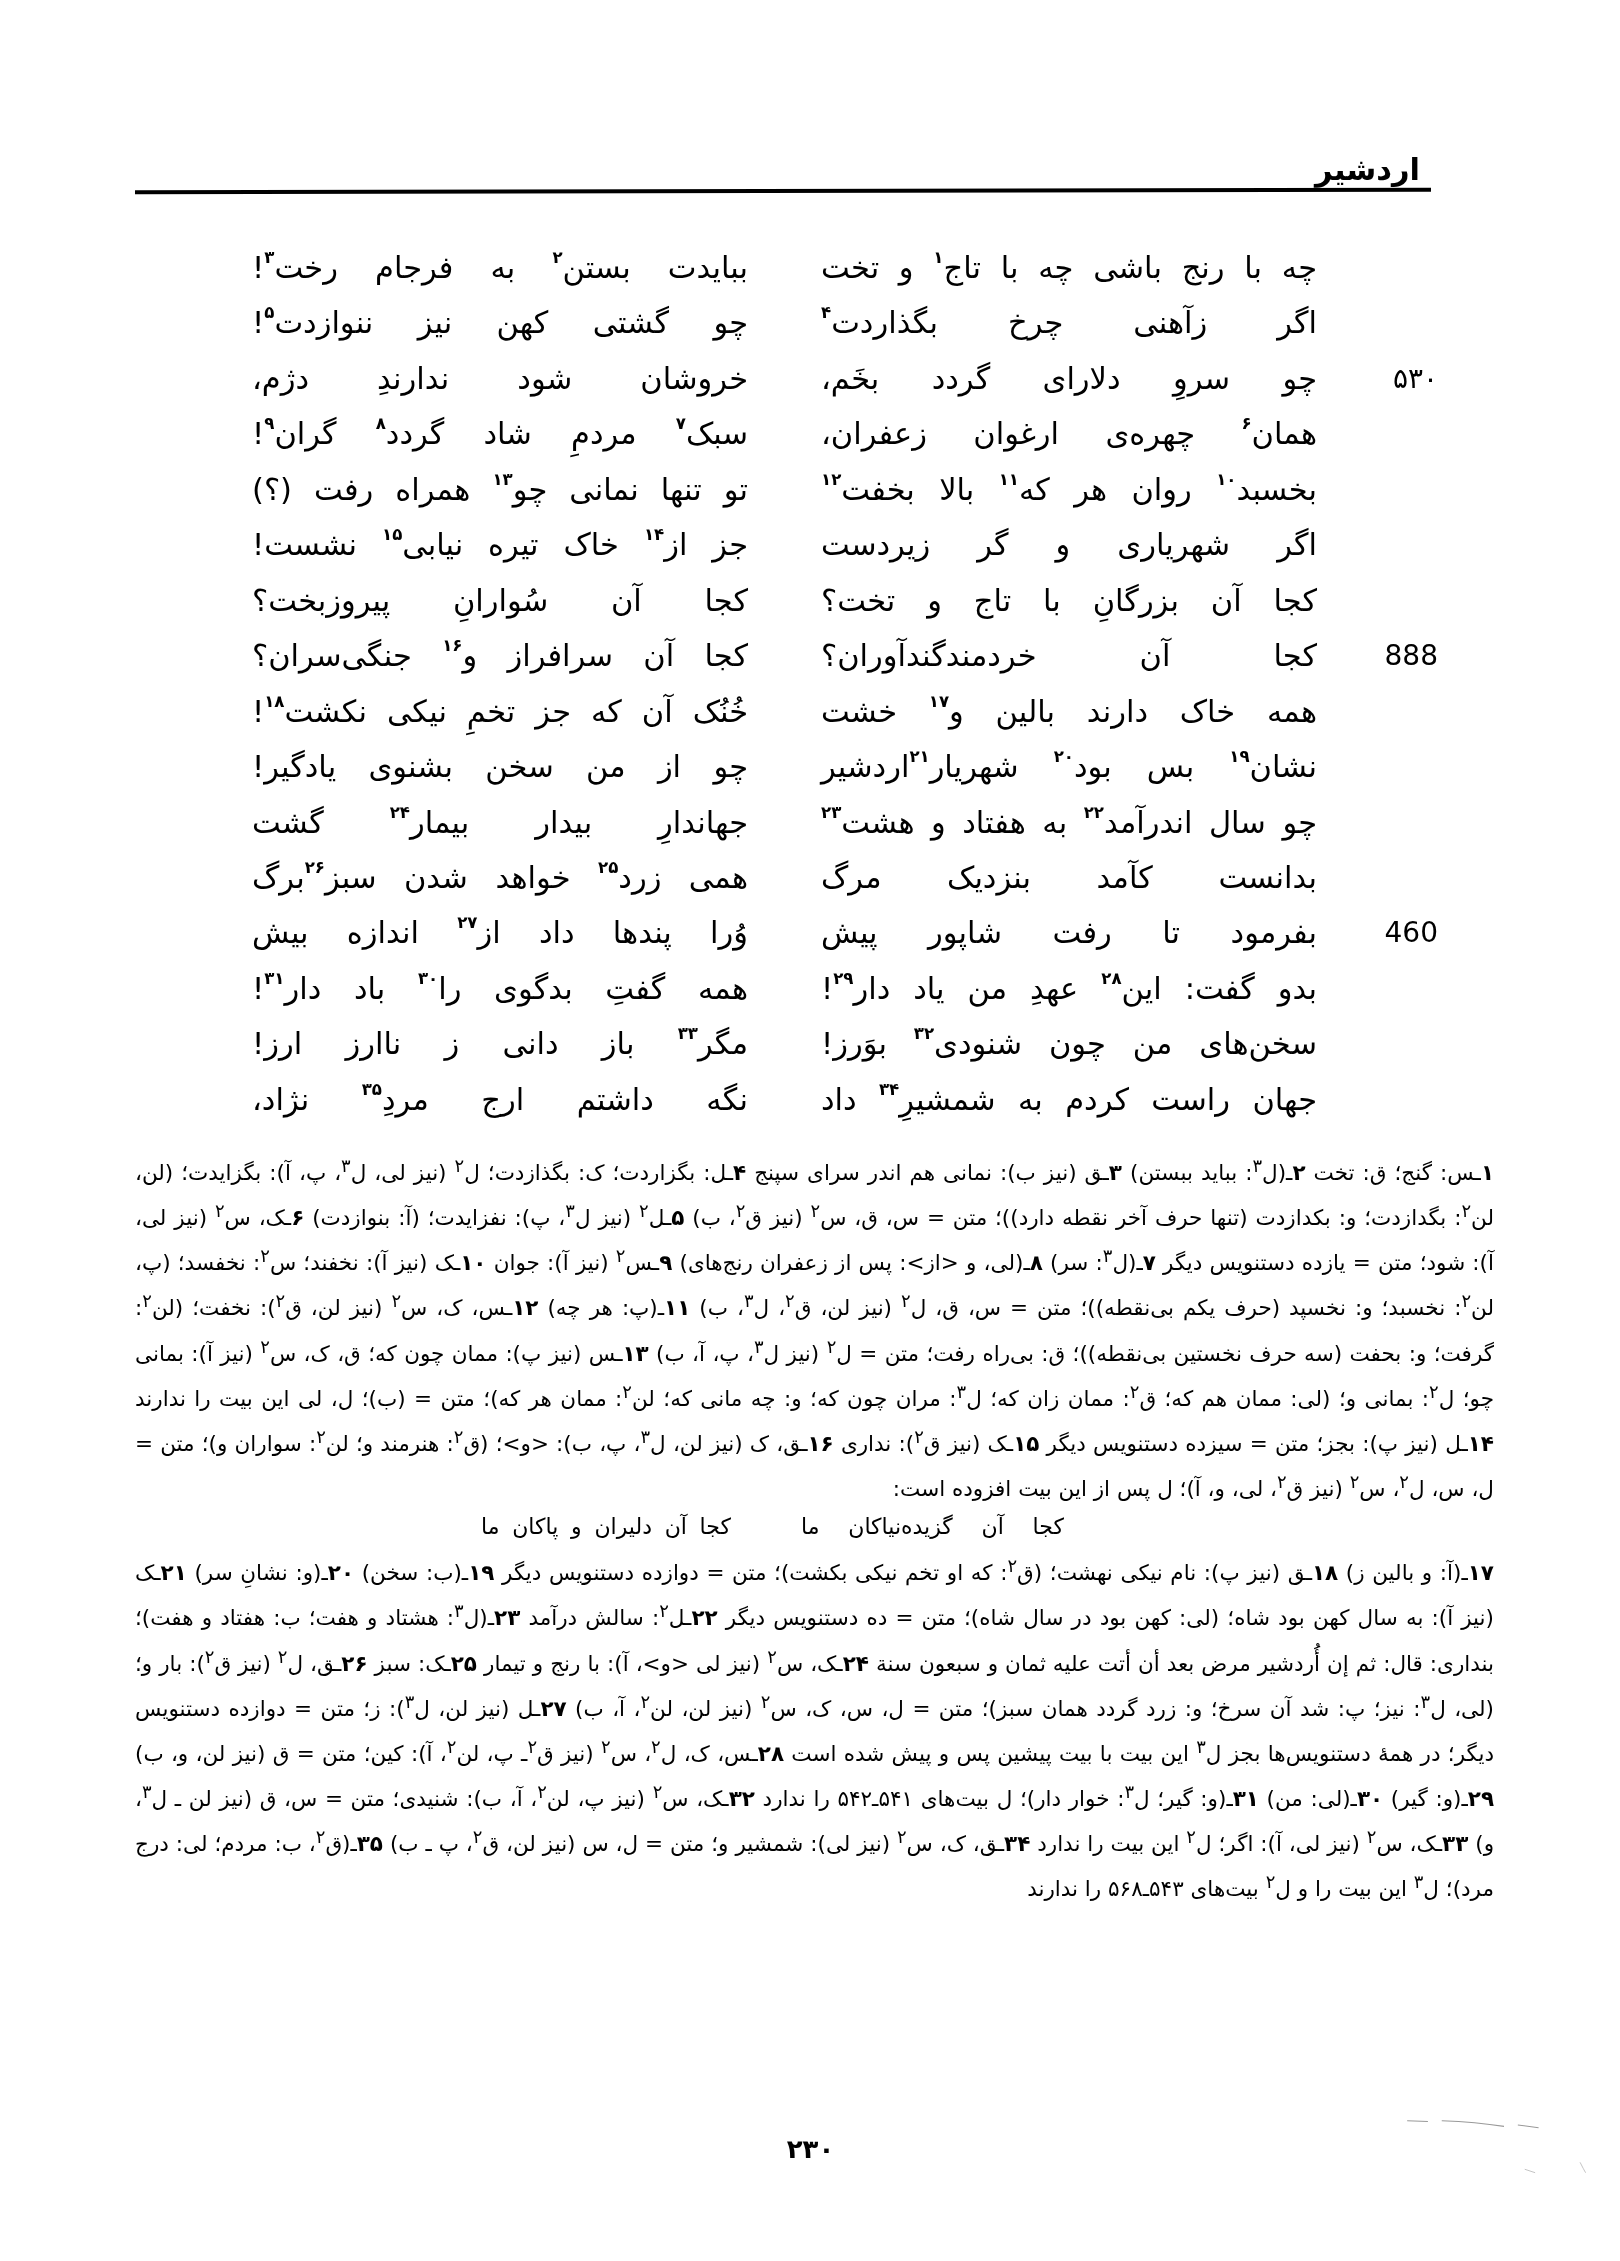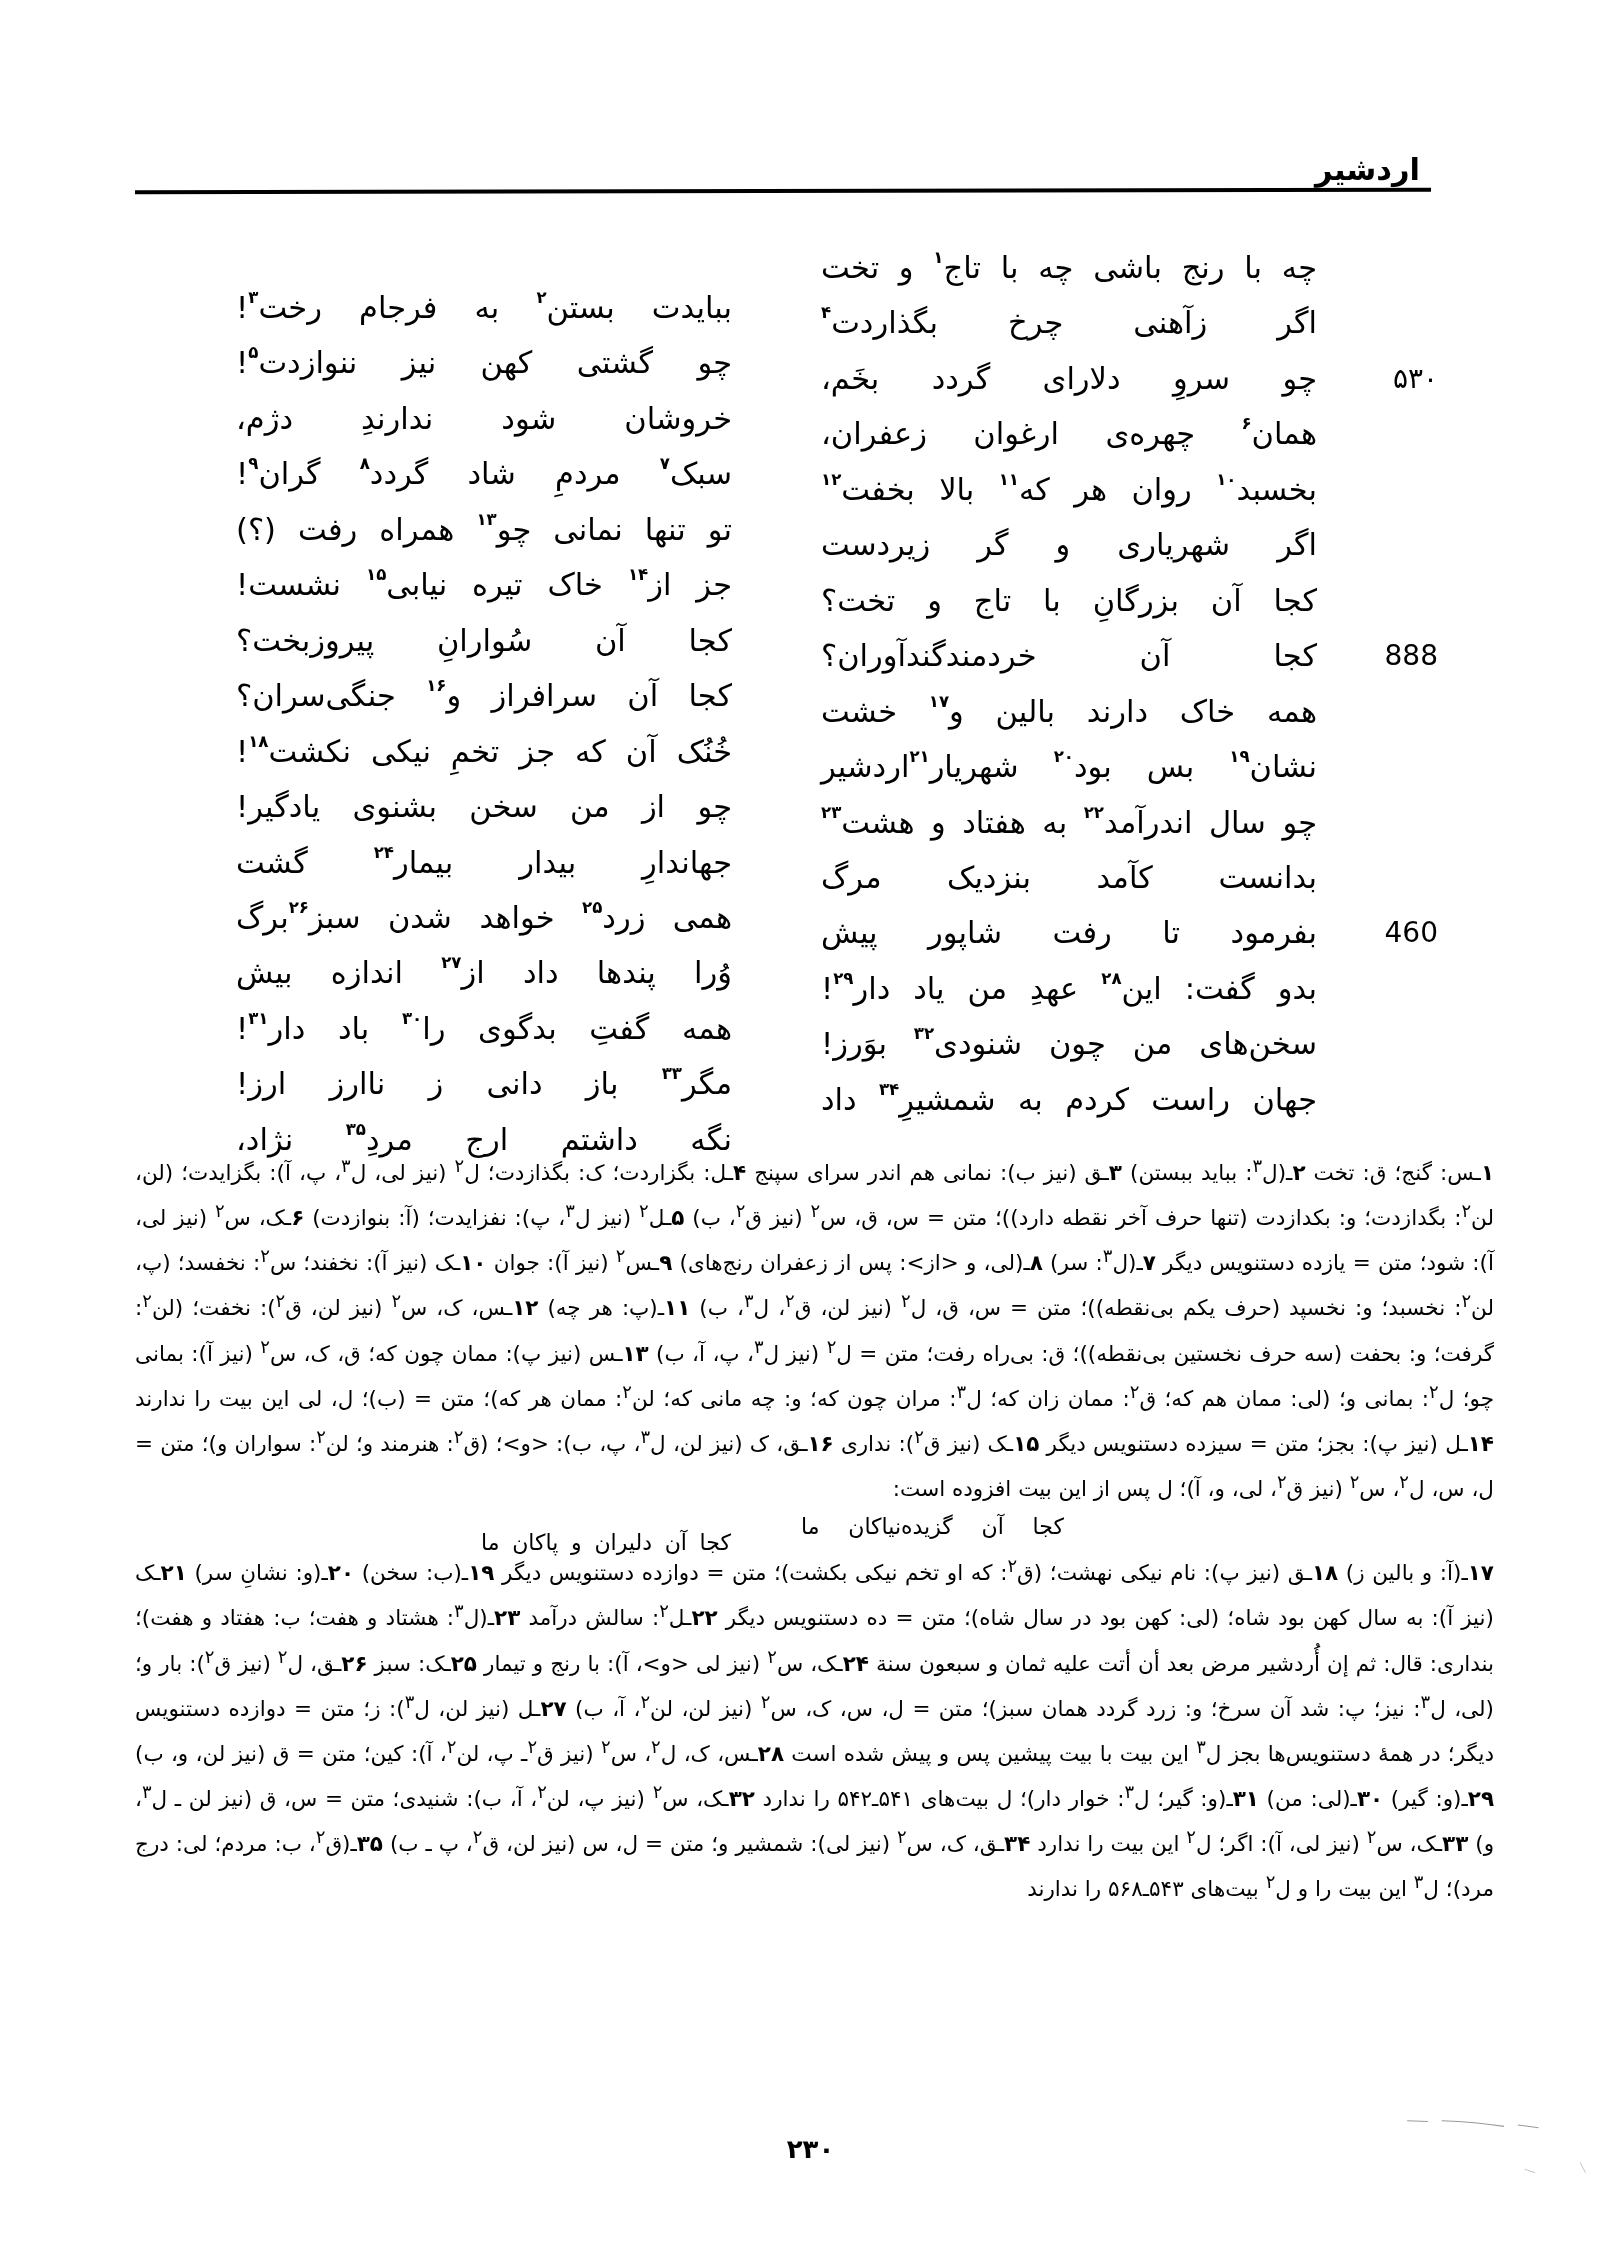--- a/index.html
+++ b/index.html
@@ -57,21 +57,21 @@
     top: 0;
     width: 496px;
     font-size: 30.5px;
     line-height: 44px;
     text-align: justify;
     text-align-last: justify;
     direction: rtl;
     white-space: nowrap;
   }
   .hemistich.right { right: 0; }
-  .hemistich.left  { left: 0; margin-top: 40px; }
+  .hemistich.left  { left: 16px; }
   .verse-number {
     position: absolute;
     right: -121px;
     top: 0;
     font-size: 28px;
     line-height: 44px;
     direction: rtl;
   }
   sup.fn {
     font-size: 16.6px;
@@ -106,21 +106,21 @@
     right: 430px;
     top: 0;
     width: 263px;
     text-align: justify;
     text-align-last: justify;
     white-space: nowrap;
   }
   .added-verse .av-left {
     position: absolute;
     right: 763px;
-    top: 16px;
+    top: 0;
     width: 250px;
     text-align: justify;
     text-align-last: justify;
     white-space: nowrap;
   }
   .page-number {
     position: absolute;
     top: 2134px;
     left: 0;
     width: 1621px;

